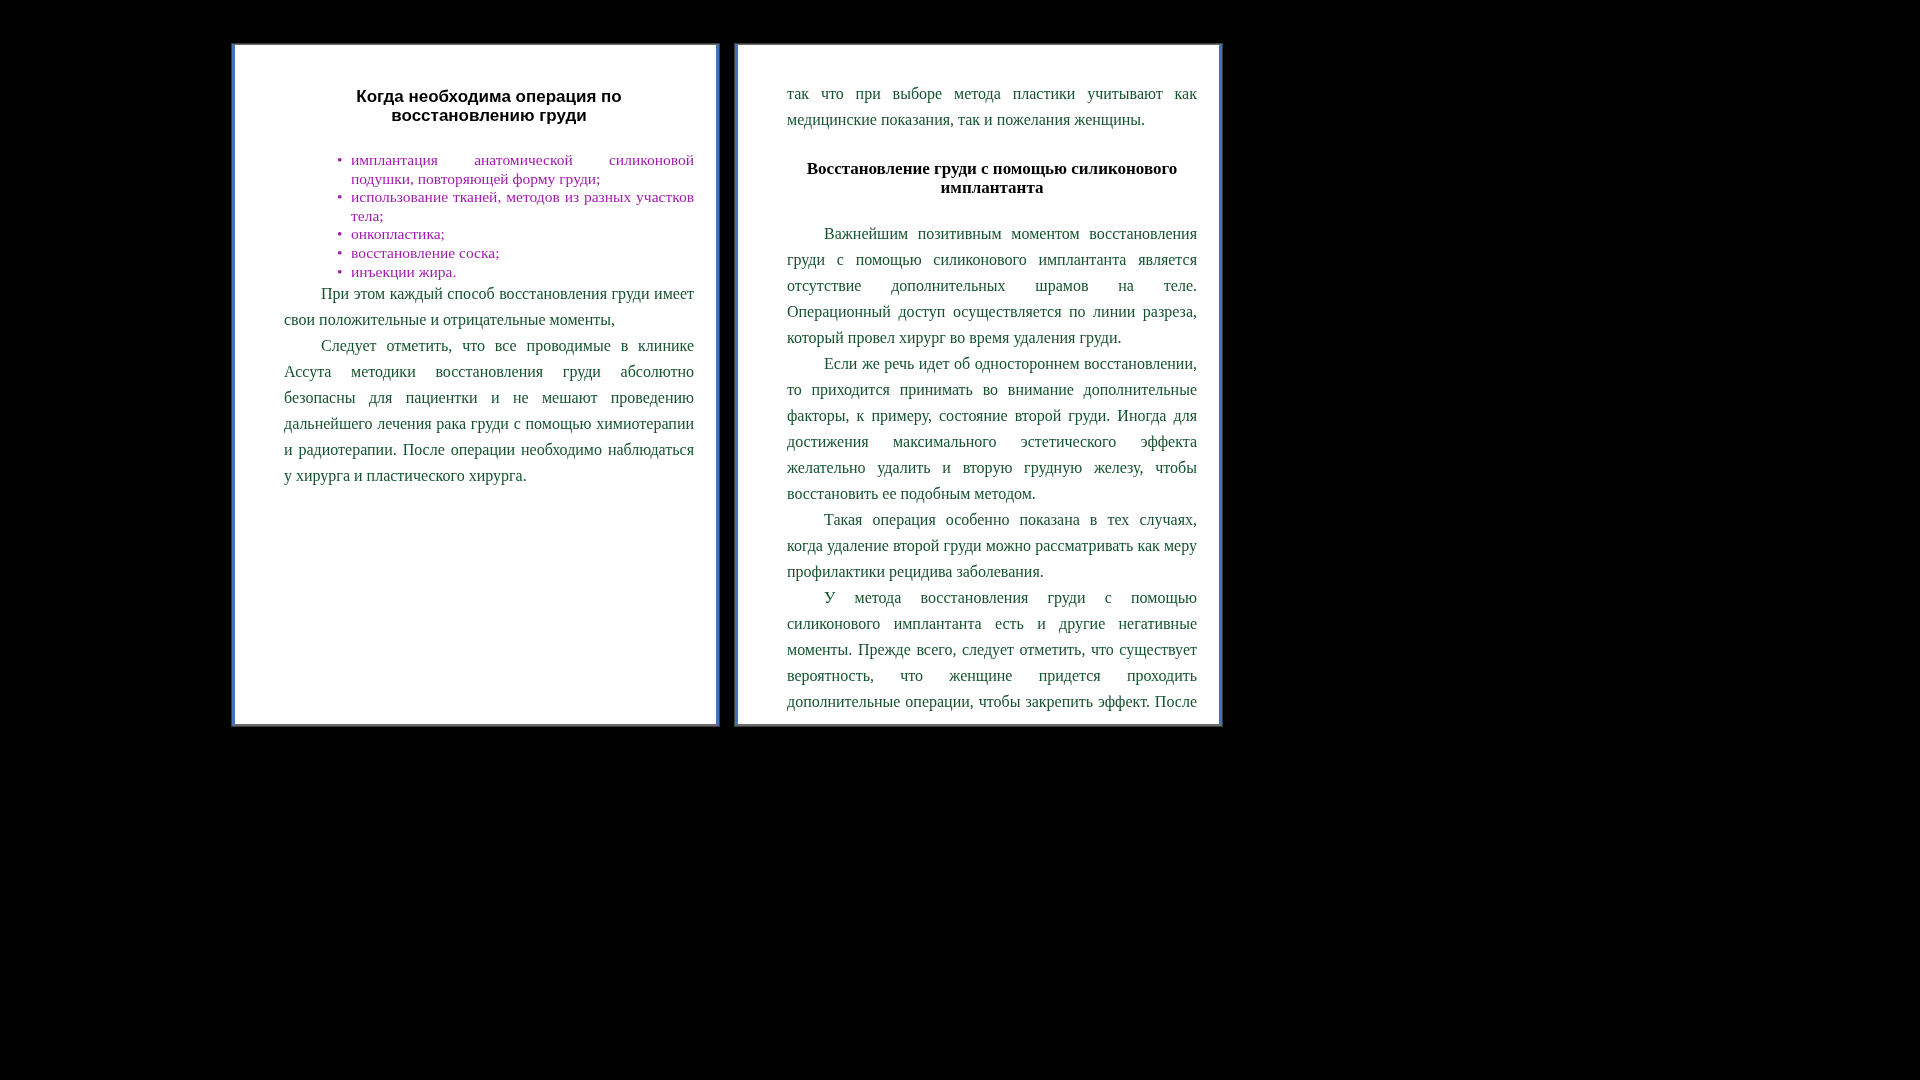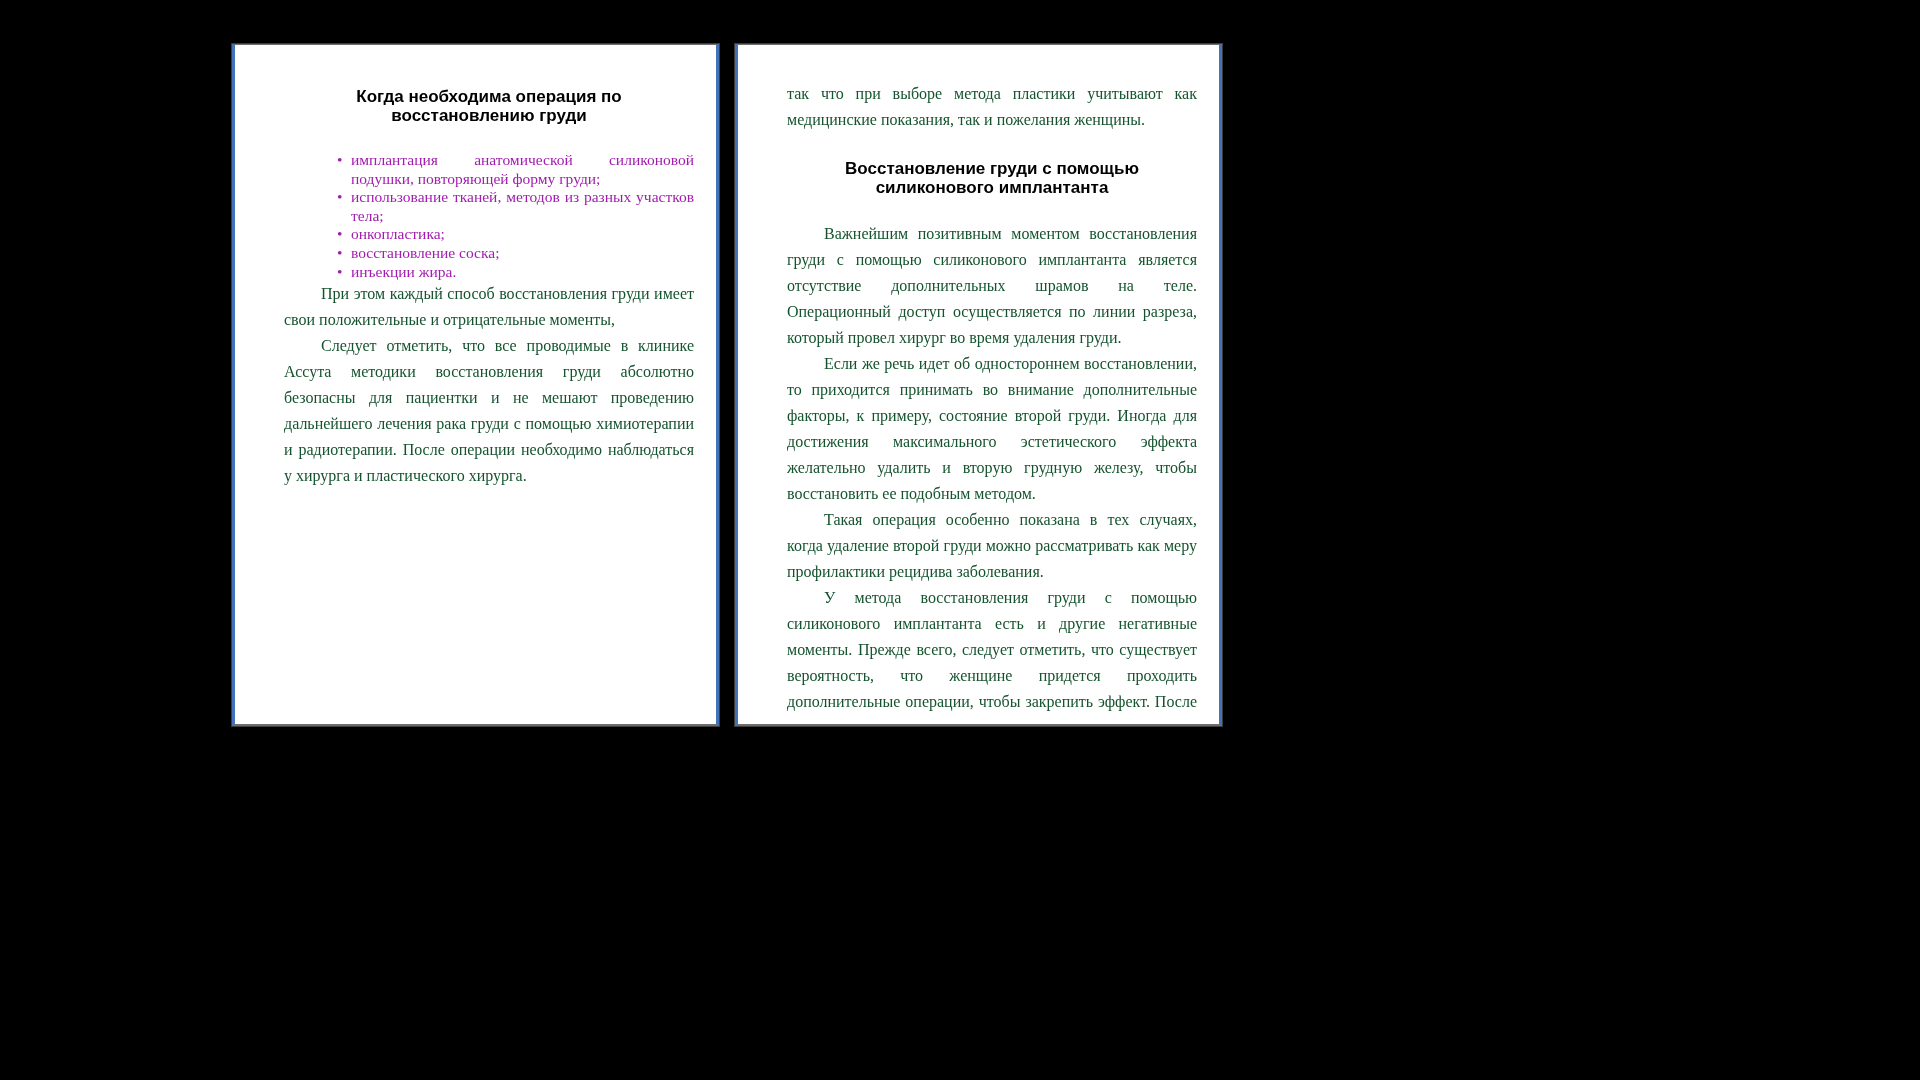--- a/index.html
+++ b/index.html
@@ -30,21 +30,21 @@
 
   .doc-heading {
     font-family: "Liberation Sans", sans-serif;
     font-weight: bold;
     font-size: 17px;
     line-height: 19px;
     text-align: center;
     color: #000000;
   }
   .heading-left  { margin-bottom: 26px; }
-  .heading-right { margin-top: 26px; margin-bottom: 24px; }
+  .heading-right { margin-top: 26px; margin-bottom: 24px; font-family: Liberation Serif, serif; }
 
   .para {
     font-size: 16px;
     line-height: 26px;
     color: #14532d;
     text-align: justify;
   }
   .para.indent { text-indent: 37px; }
 
   .bullet-list {

